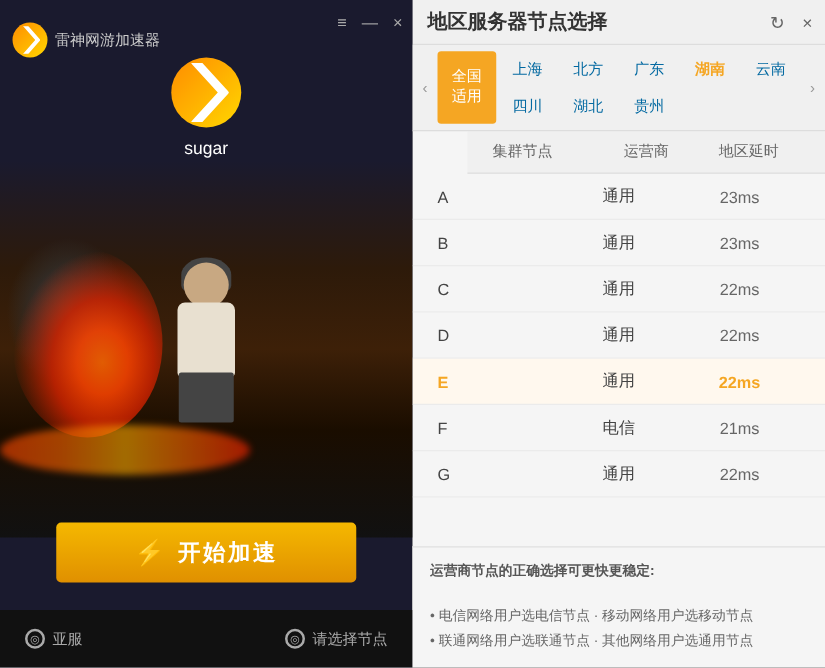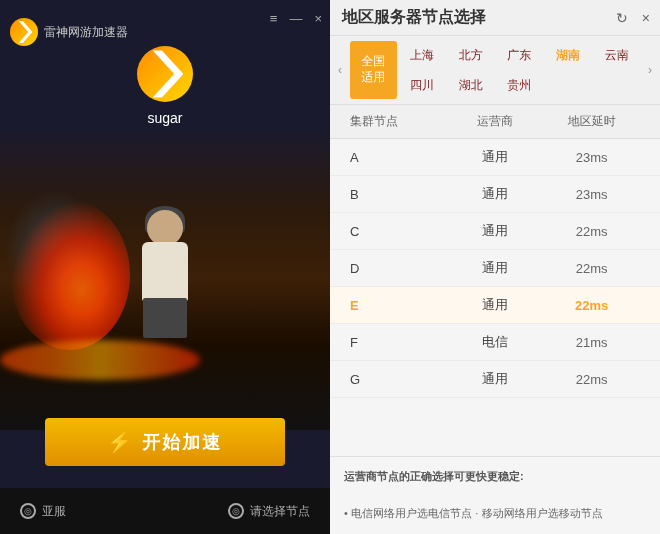--- a/index.html
+++ b/index.html
@@ -389,21 +389,21 @@
       flex: 1;
       gap: 2px;
     }
 
     .region-tab {
       height: 28px;
       display: flex;
       align-items: center;
       justify-content: center;
       font-size: 12px;
-      color: #7f1d1d;
+      color: #0369a1;
       cursor: pointer;
       border-radius: 2px;
     }
 
     .region-tab.active {
       background: #f5a623;
       color: white;
       border-radius: 3px;
     }
 
@@ -417,20 +417,21 @@
       flex: 1;
       overflow-y: auto;
     }
 
     .table-header {
       display: grid;
       grid-template-columns: 1fr 1fr 1fr;
       padding: 8px 20px;
       background: #f0f0f0;
       border-bottom: 1px solid #ddd;
+      margin-left: 44px;
     }
 
     .table-header-cell {
       font-size: 12px;
       color: #666;
       text-align: center;
     }
 
     .table-header-cell:first-child { text-align: left; }
 
@@ -599,14 +600,17 @@
       <div class="table-cell">通用</div>
       <div class="table-cell latency-good">22ms</div>
     </div>
   </div>
 
   <div class="info-section">
     <div class="info-title">运营商节点的正确选择可更快更稳定:</div>
     <div class="info-bullet">
       <span>• 电信网络用户选电信节点 · 移动网络用户选移动节点</span>
     </div>
+    <div class="info-bullet">
+      <span>• 联通网络用户选联通节点 · 其他网络用户选通用节点</span>
+    </div>
   </div>
 </div>
 
 </body></html>

